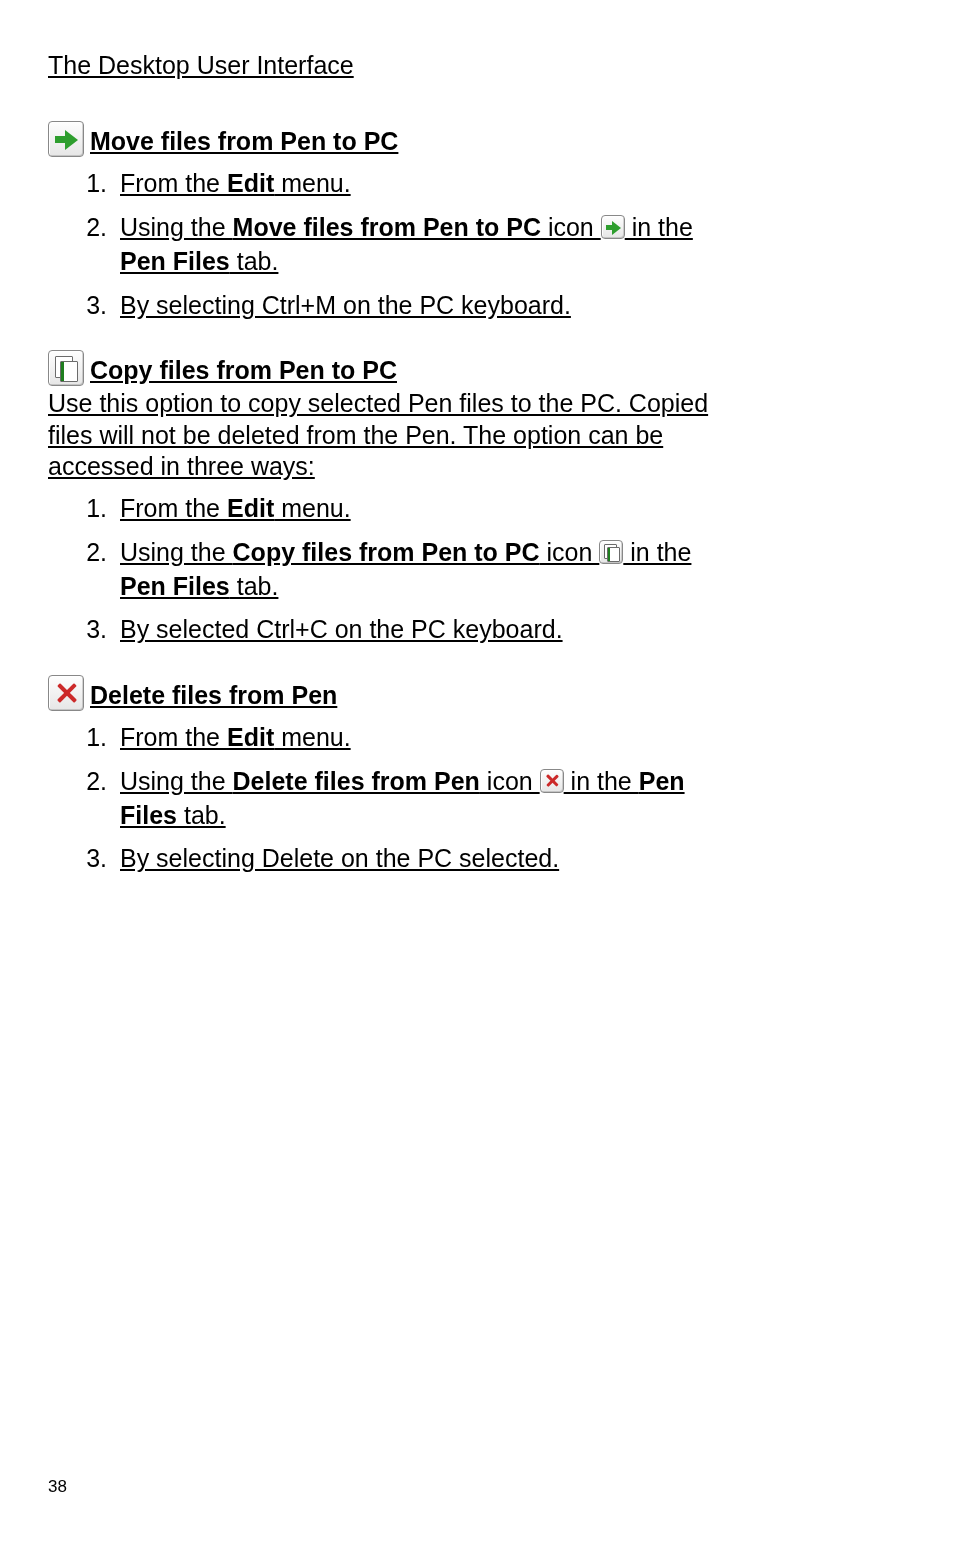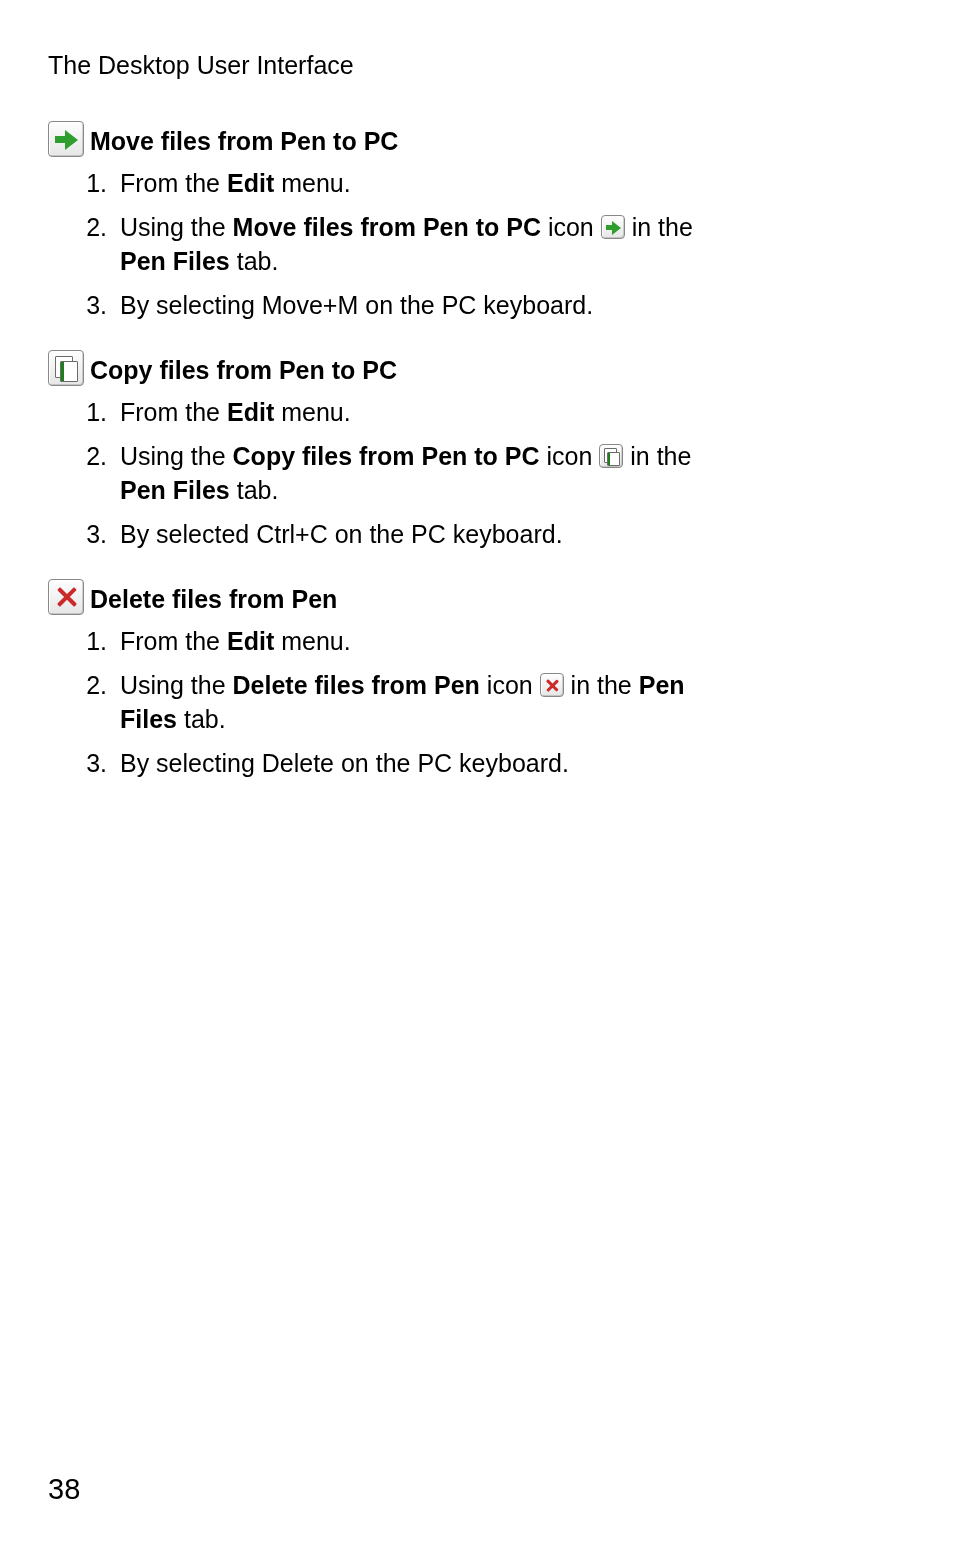--- a/index.html
+++ b/index.html
@@ -10,20 +10,21 @@
     color: #000000;
   }
   .page {
     width: 778px;
     height: 1545px;
     box-sizing: border-box;
     padding: 50px 48px 48px 48px;
     position: relative;
     font-size: 25px;
     line-height: 1.25;
+    text-decoration: underline;
   }
   .header {
     font-size: 25px;
     margin-bottom: 40px;
   }
   .section {
     margin-bottom: 28px;
   }
   .section-heading {
     font-weight: bold;
@@ -45,22 +46,22 @@
   }
   ol li {
     padding-left: 6px;
     margin-bottom: 10px;
     line-height: 1.35;
   }
   .bold { font-weight: bold; }
   .page-number {
     position: absolute;
     left: 48px;
-    bottom: 38px;
-    font-size: 29px;
+    bottom: 48px;
+    font-size: 17px;
   }
 
   
   .icon {
     display: inline-block;
     vertical-align: bottom;
     box-sizing: border-box;
     background: linear-gradient(to bottom, #fefefe, #e6e6e6);
     border: 1px solid #888;
     border-radius: 4px;
@@ -160,30 +161,31 @@
       <span class="section-heading">Move files from Pen to PC</span>
     </div>
     <ol>
       <li>
         <span>From the </span><span class="bold">Edit</span><span> menu.</span>
       </li>
       <li>
         <span>Using the </span><span class="bold">Move files from Pen to PC</span><span> icon </span><span class="inline-icon-wrap"><span class="icon icon-sm icon-move"></span></span><span> in the </span><span class="bold">Pen Files</span><span> tab.</span>
       </li>
       <li>
-        <span>By selecting Move+M on the PC keyboard.</span>
+        <span>By selecting Ctrl+M on the PC keyboard.</span>
       </li>
     </ol>
   </div>
 
   <div class="section">
     <div class="section-title-line">
       <span class="icon icon-lg icon-copy"></span>
       <span class="section-heading">Copy files from Pen to PC</span>
     </div>
+    <div class="desc">Use this option to copy selected Pen files to the PC. Copied files will not be deleted from the Pen. The option can be accessed in three ways:</div>
     <ol>
       <li>
         <span>From the </span><span class="bold">Edit</span><span> menu.</span>
       </li>
       <li>
         <span>Using the </span><span class="bold">Copy files from Pen to PC</span><span> icon </span><span class="inline-icon-wrap"><span class="icon icon-sm icon-copy"></span></span><span> in the </span><span class="bold">Pen Files</span><span> tab.</span>
       </li>
       <li>
         <span>By selected Ctrl+C on the PC keyboard.</span>
       </li>
@@ -196,19 +198,19 @@
       <span class="section-heading">Delete files from Pen</span>
     </div>
     <ol>
       <li>
         <span>From the </span><span class="bold">Edit</span><span> menu.</span>
       </li>
       <li>
         <span>Using the </span><span class="bold">Delete files from Pen</span><span> icon </span><span class="inline-icon-wrap"><span class="icon icon-sm icon-delete"></span></span><span> in the </span><span class="bold">Pen Files</span><span> tab.</span>
       </li>
       <li>
-        <span>By selecting Delete on the PC keyboard.</span>
+        <span>By selecting Delete on the PC selected.</span>
       </li>
     </ol>
   </div>
 
   <div class="page-number">38</div>
 </div>
 
 </body></html>

